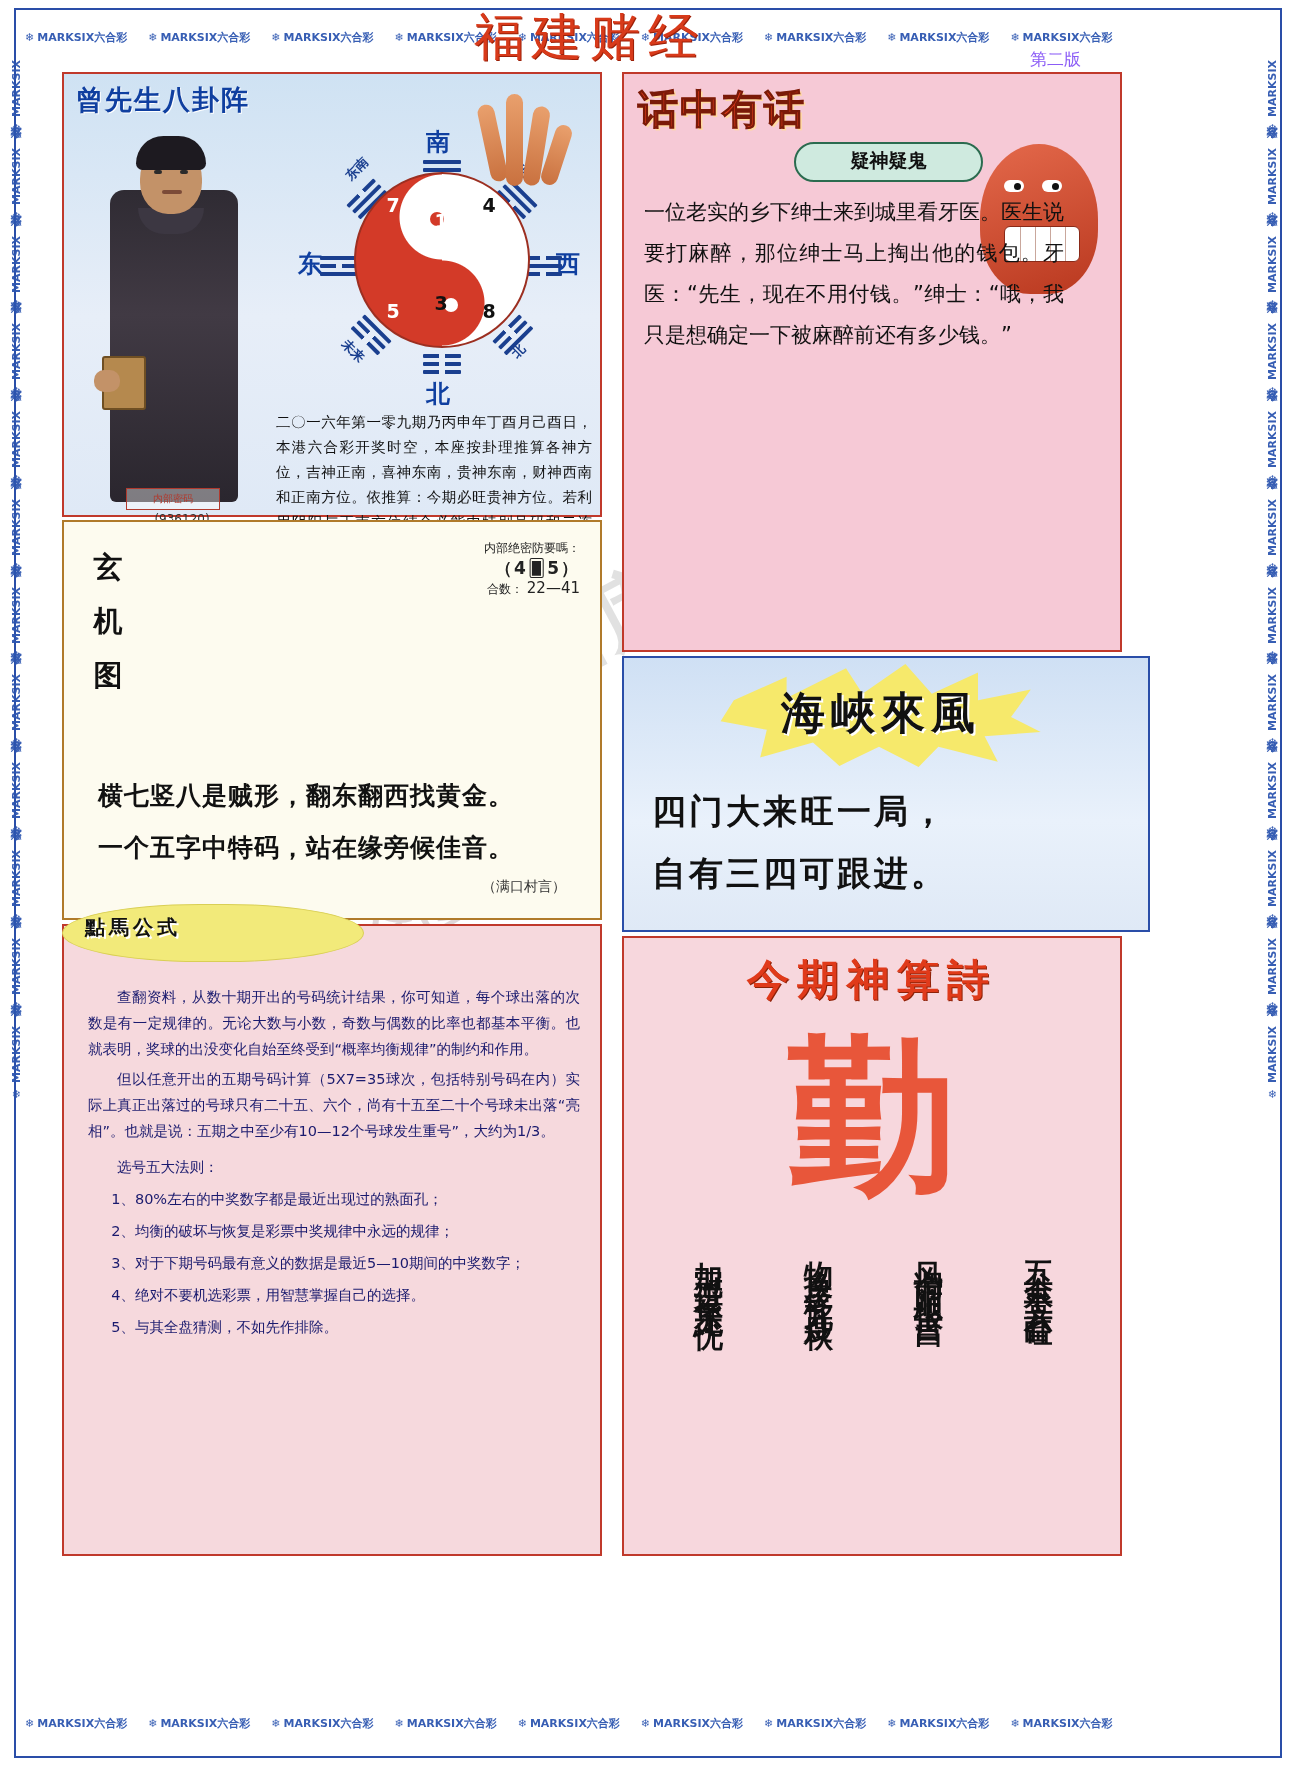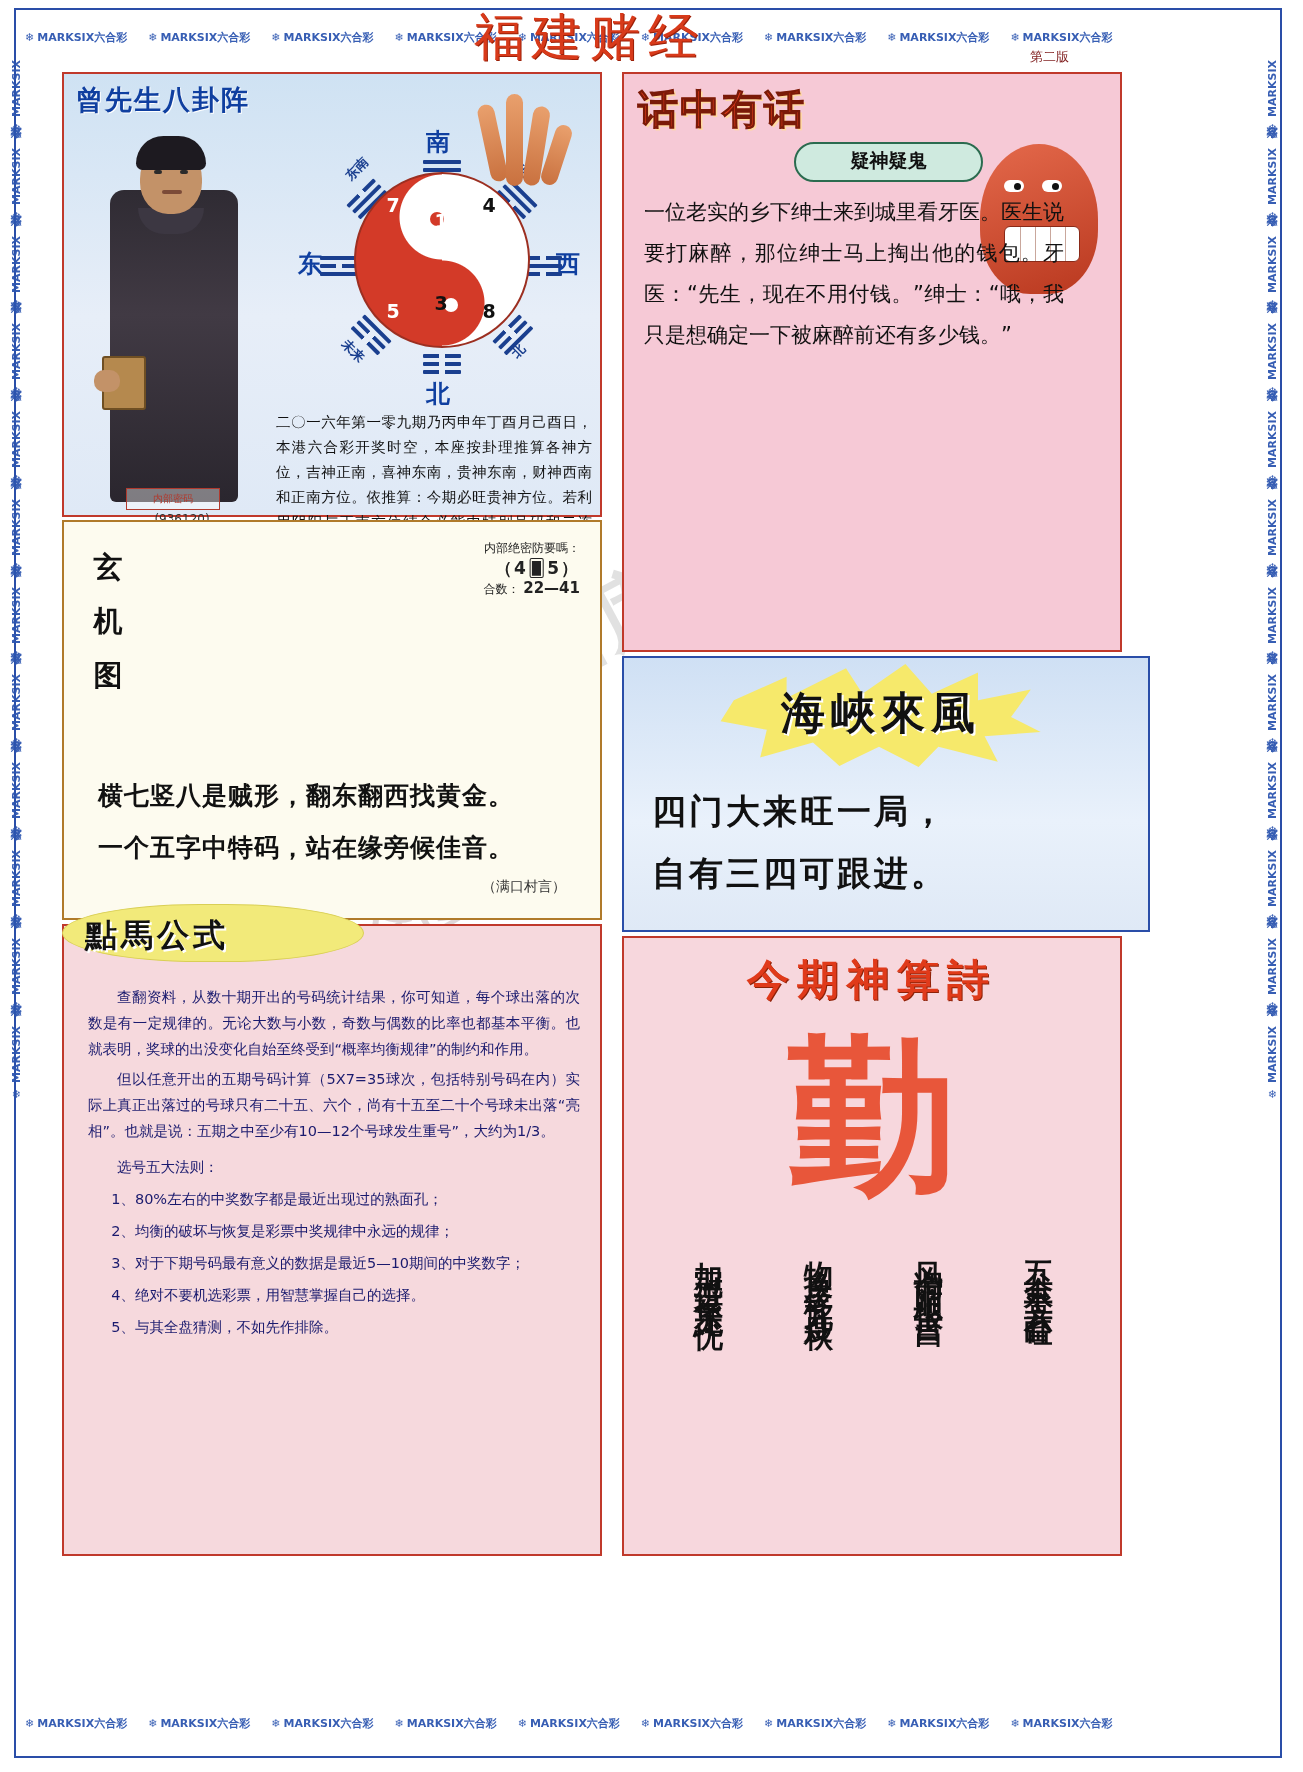--- a/index.html
+++ b/index.html
@@ -51,21 +51,21 @@
   }
   .masthead .title{
     font-family:"DejaVu Sans","Liberation Sans",sans-serif;
     font-size:50px;font-weight:normal;color:#d83a1a;
     letter-spacing:8px;
     line-height:58px;
     text-shadow:1px 1px 0 #9c2008;
   }
   .edition{
     position:absolute;left:1030px;top:48px;
-    font-size:13px;color:#7f1d1d;
+    font-size:17px;color:#8b5cf6;
   }
 
   
   .panel{position:absolute;box-sizing:border-box;padding-left:10px;}
 
   
   #p-bagua{
     left:62px;top:72px;width:540px;height:445px;
     border:2px solid #c0392b;
     background:linear-gradient(180deg,#cfe2f3 0%,#e7eef8 55%,#dfe9f6 100%);
@@ -164,21 +164,21 @@
   }
   .xj-title{
     position:absolute;left:16px;top:18px;width:56px;
     font-size:29px;font-weight:bold;color:#111;line-height:54px;text-align:center;
   }
   .xj-code{
     position:absolute;right:20px;top:16px;text-align:right;
     font-size:12px;color:#222;line-height:20px;
   }
   .xj-code .big{font-size:17px;font-weight:bold;letter-spacing:2px;}
-  .xj-code .sum{font-size:15px;font-weight:bold;}
+  .xj-code .sum{font-size:15px;font-weight:normal;}
   .xj-verse{
     position:absolute;left:34px;top:248px;width:474px;
     font-size:25px;font-weight:bold;color:#111;line-height:52px;
     letter-spacing:1px;
   }
   .xj-sign{
     position:absolute;right:34px;top:356px;font-size:14px;color:#333;
   }
 
   
@@ -187,21 +187,21 @@
     border:2px solid #c0392b;
     background:#f6d9dd;
   }
   .dm-badge{
     position:absolute;left:-2px;top:-22px;width:300px;height:56px;
     background:#f2ea7a;border-radius:50%/55%;
     border:1px solid #d9cf55;
   }
   .dm-badge span{
     position:absolute;left:22px;top:9px;
-    font-size:32px;font-weight:bold;color:#111;letter-spacing:4px;
+    font-size:20px;font-weight:bold;color:#111;letter-spacing:4px;
     text-shadow:2px 2px 0 #ffffff;
   }
   .dm-body{
     position:absolute;left:24px;top:58px;width:492px;
     font-size:14.5px;line-height:26px;color:#1a1a6e;text-align:justify;
   }
   .dm-body p{margin:0 0 4px 0;text-indent:2em;}
   .dm-body .rules{margin-top:10px;}
   .dm-body .rules p{text-indent:0;padding-left:1.6em;position:relative;margin-bottom:6px;}
 

